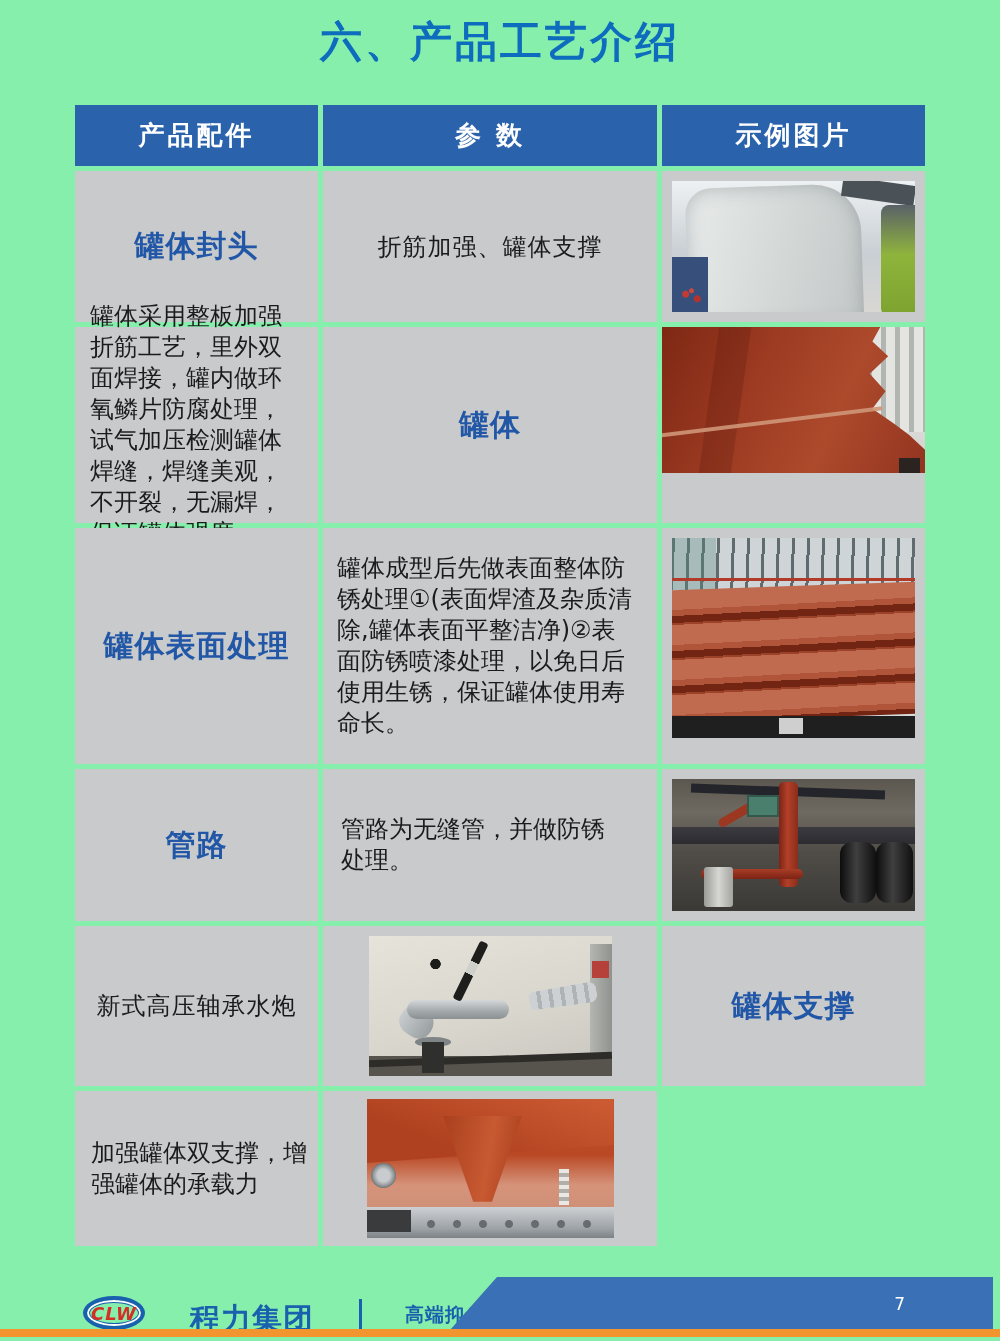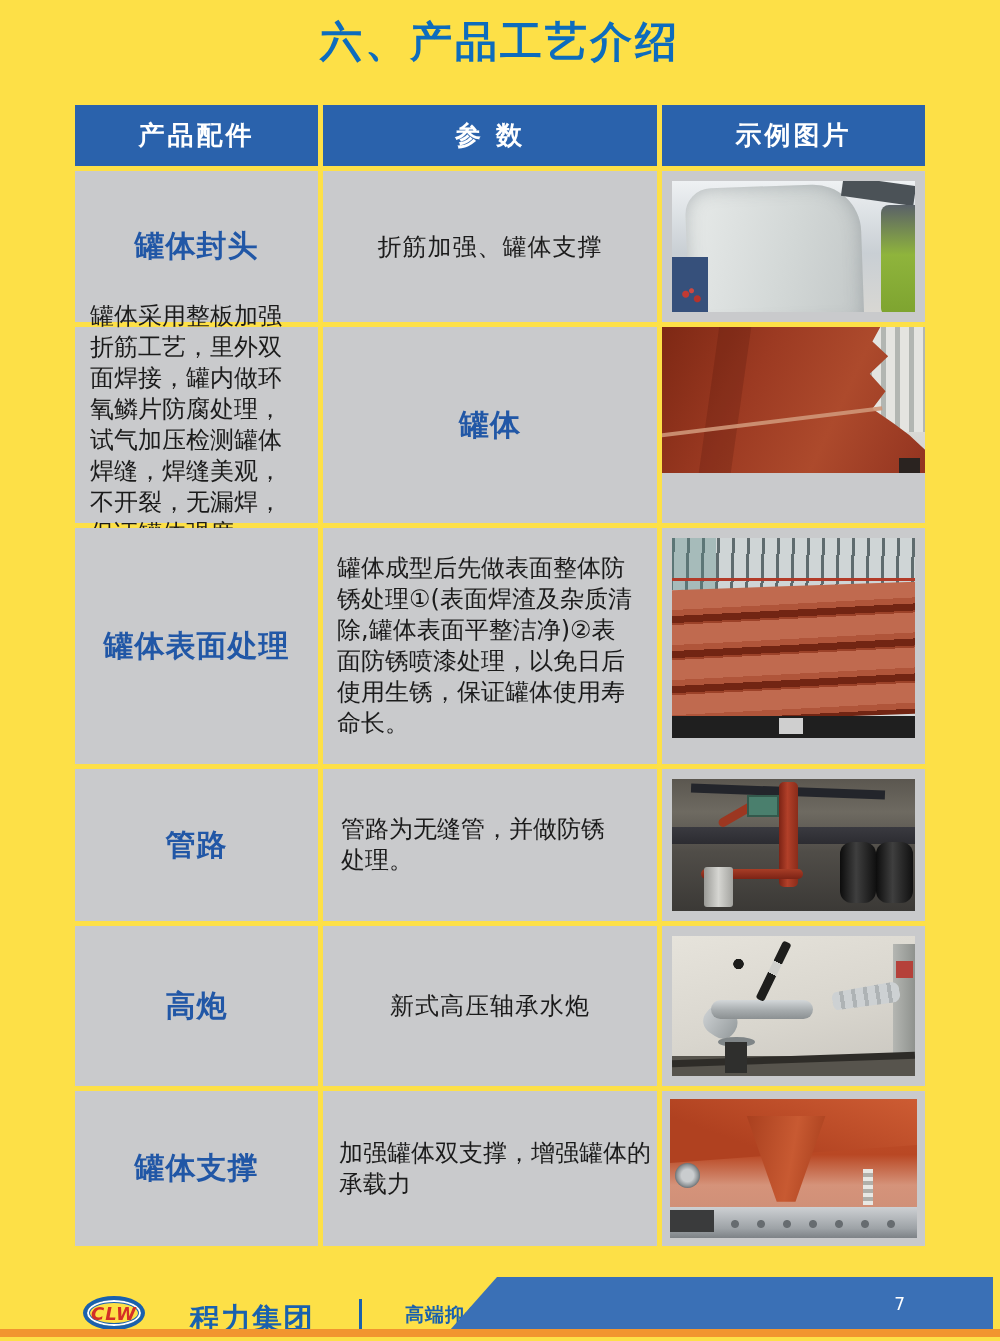--- a/index.html
+++ b/index.html
@@ -1,16 +1,16 @@
 <!DOCTYPE html>
 <html><head>
 <meta charset="utf-8">
 <style>
   html,body{margin:0;padding:0;}
-  .page{position:relative;width:1000px;height:1341px;background:#fde047;overflow:hidden;
+  .page{position:relative;width:1000px;height:1341px;background:#86efac;overflow:hidden;
         font-family:"DejaVu Sans","Liberation Sans",sans-serif;text-decoration:underline;}
   
   .title{position:absolute;top:14px;left:0;width:100%;margin:0;text-align:center;
          font-size:42px;font-weight:bold;color:#0d6cbd;letter-spacing:3px;}
   
   .table{position:absolute;left:75px;top:105px;width:850px;display:grid;
          grid-template-columns:243px 334px 263px;
          grid-template-rows:61px 151px 196px 236px 152px 160px 155px;gap:5px;}
   .cell{background:#c9cacc;}
   .th{background:#2a62ac;color:#ffffff;font-size:26px;font-weight:bold;
@@ -193,21 +193,20 @@
         <div class="ph4-elbow"></div>
         <div class="ph4-pump"></div>
         <div class="ph4-pipe-v"></div>
         <div class="ph4-pipe-h"></div>
         <div class="ph4-tank1"></div>
         <div class="ph4-tank2"></div>
         <div class="ph4-valve"></div>
       </div>
     </div>
 
-    <div class="cell part">高炮</div>
     <div class="cell param center">新式高压轴承水炮</div>
     <div class="cell imgcell">
       <div class="photo s5 p5">
         <div class="ph5-frame"></div>
         <div class="ph5-red"></div>
         <div class="ph5-bottom"></div>
         <div class="ph5-bar"></div>
         <div class="ph5-elbowL"></div>
         <div class="ph5-pipe"></div>
         <div class="ph5-nozzle"></div>

